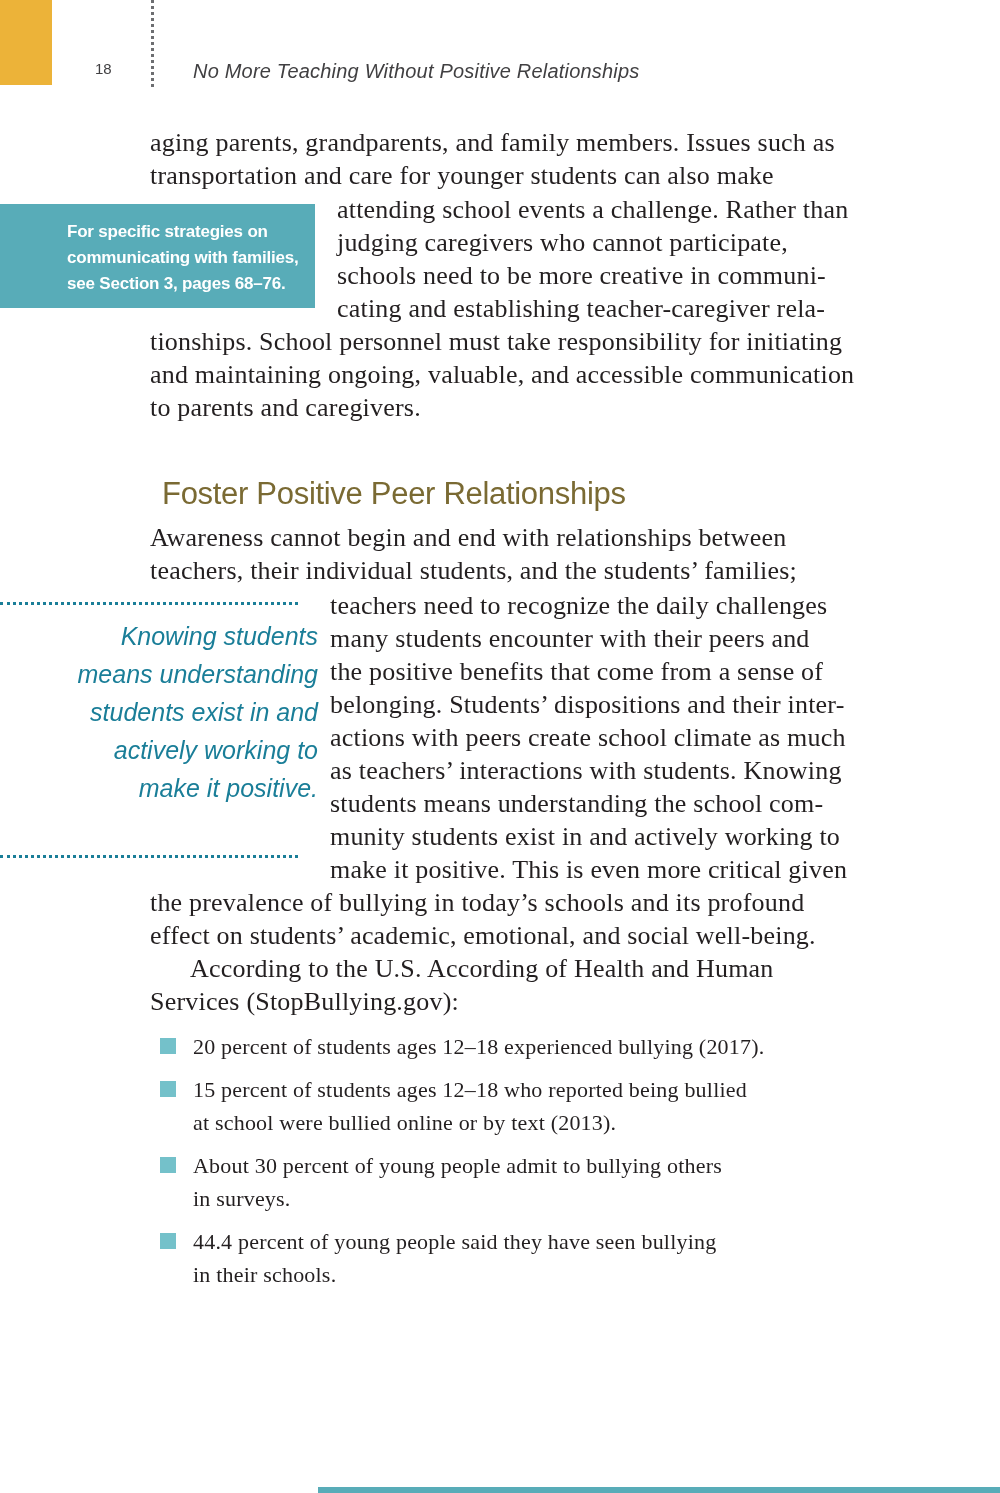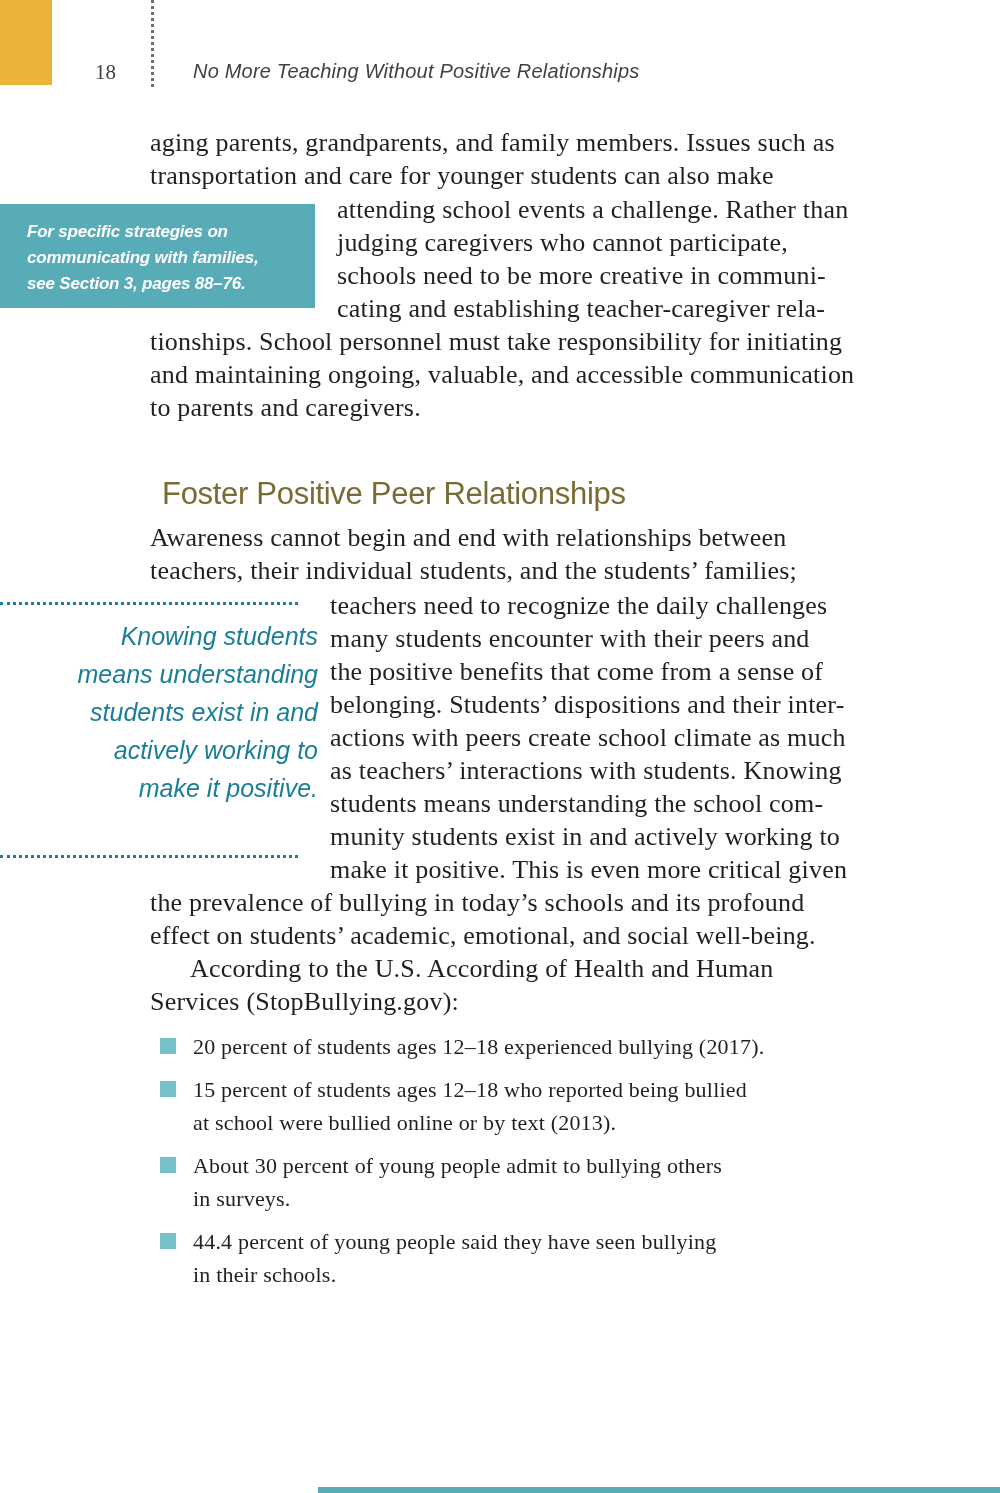--- a/index.html
+++ b/index.html
@@ -13,22 +13,22 @@
     overflow: hidden;
   }
   
   .corner {
     position: absolute; left: 0; top: 0;
     width: 52px; height: 85px;
     background: #ecb339;
   }
   .folio {
     position: absolute; left: 95px; top: 60px;
-    font-family: Liberation Serif, serif;
-    font-size: 21px; color: #414042;
+    font-family: Liberation Sans, sans-serif;
+    font-size: 15px; color: #414042;
   }
   .head-rule {
     position: absolute; left: 151px; top: 0;
     height: 87px; width: 0;
     border-left: 3px dotted #6d6e71;
   }
   .running-title {
     position: absolute; left: 193px; top: 60px;
     font-family: "Liberation Sans", sans-serif;
     font-style: italic;
@@ -45,27 +45,26 @@
   .lines .line { white-space: nowrap; }
   #intro-full { left: 150px; top: 126px; }
   #intro-wrap { left: 337px; top: 193px; }
   #intro-cont { left: 150px; top: 325px; }
   
   #callout {
     position: absolute; left: 0; top: 204px;
     width: 315px; height: 104px;
     background: #58acb8;
     box-sizing: border-box;
-    padding: 15px 0 0 27px;
+    padding: 15px 0 0 67px;
     font-family: "Liberation Sans", sans-serif;
     font-weight: bold;
     font-size: 17px; line-height: 26px;
     letter-spacing: -0.2px;
     color: #ffffff;
-    font-style: italic;
   }
   #callout div { white-space: nowrap; }
   
   #heading {
     position: absolute; left: 150px; top: 464px;
     font-family: "Liberation Sans", sans-serif;
     font-size: 31px; color: #7a6a33;
     letter-spacing: -0.3px;
     white-space: nowrap;
   }
@@ -126,21 +125,21 @@
   <div class="running-title">No More Teaching Without Positive Relationships</div>
 
   <div class="lines" id="intro-full">
     <div class="line">aging parents, grandparents, and family members. Issues such as</div>
     <div class="line">transportation and care for younger students can also make</div>
   </div>
 
   <div id="callout">
     <div>For specific strategies on</div>
     <div>communicating with families,</div>
-    <div>see Section 3, pages 88–76.</div>
+    <div>see Section 3, pages 68–76.</div>
   </div>
 
   <div class="lines" id="intro-wrap">
     <div class="line">attending school events a challenge. Rather than</div>
     <div class="line">judging caregivers who cannot participate,</div>
     <div class="line">schools need to be more creative in communi-</div>
     <div class="line">cating and establishing teacher-caregiver rela-</div>
   </div>
 
   <div class="lines" id="intro-cont">

